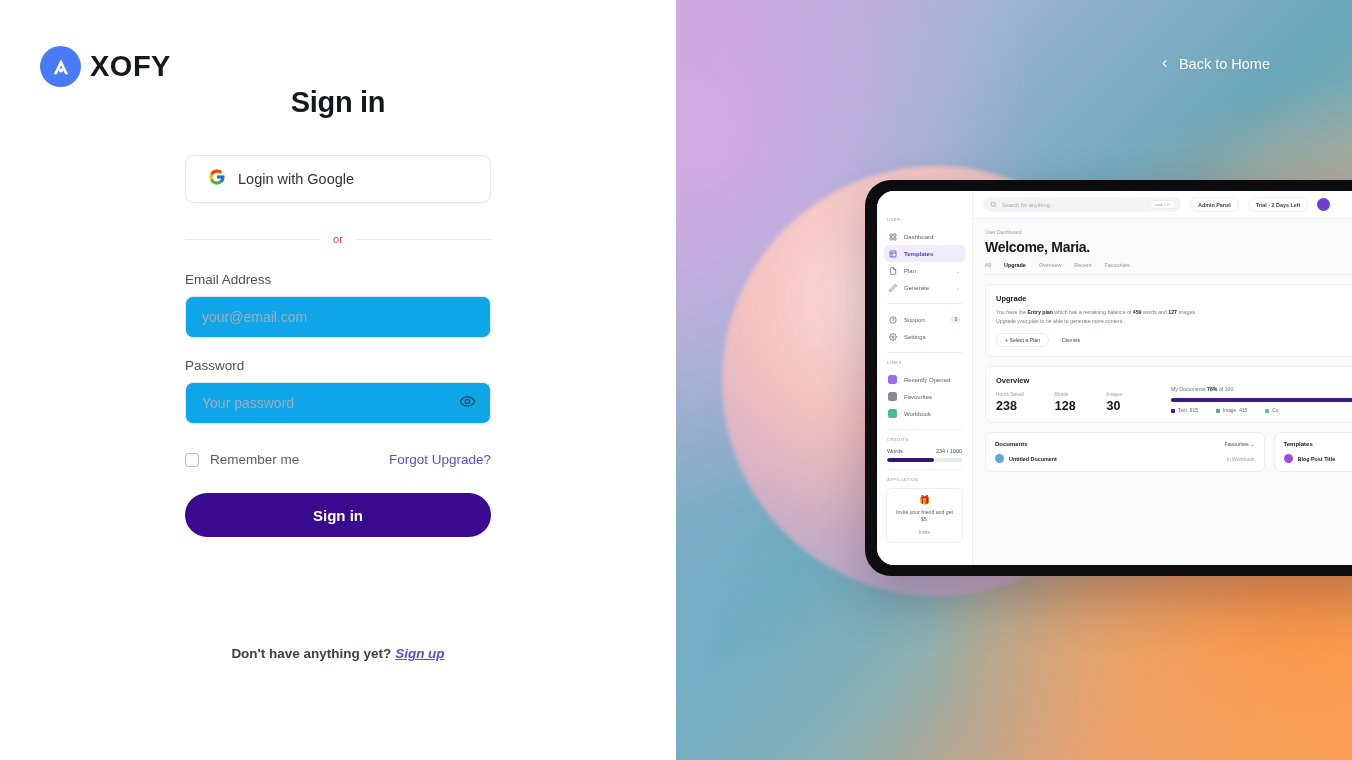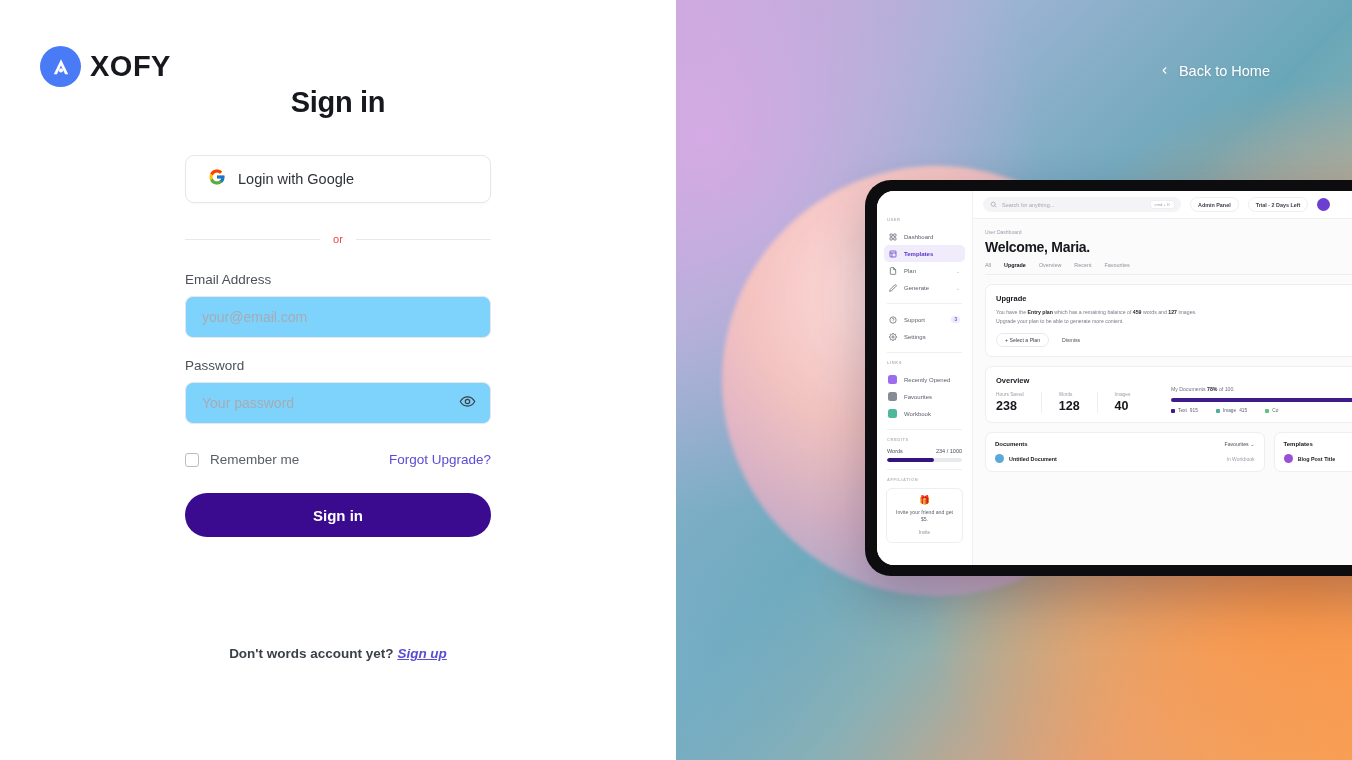--- a/index.html
+++ b/index.html
@@ -43,21 +43,21 @@
   .or-row { display: flex; align-items: center; gap: 13px; margin: 30px 0 27px; }
   .or-line { flex: 1; height: 1px; background: #e8e9ed; }
   .or-text { font-size: 11px; color: #ef4444; }
 
   .field-label { font-size: 13.5px; color: #4c5159; margin-bottom: 9px; display: block; }
   .text-input {
     width: 306px; height: 42px;
     border: 1px solid #e6e7eb; border-radius: 8px;
     padding: 8px 16px; font-size: 14px; color: #2e3239;
     font-family: "Liberation Sans", sans-serif;
-    background: #7dd3fc; outline: none;
+    background: #0ea5e9; outline: none;
   }
   .text-input::placeholder { color: #a7abb4; }
   .field-gap { height: 20px; }
   .pwd-wrap { position: relative; width: 306px; }
   .eye-btn {
     position: absolute; right: 12px; top: 50%; transform: translateY(-50%);
     background: none; border: none; cursor: pointer; padding: 3px;
     display: flex; align-items: center;
   }
 
@@ -101,21 +101,20 @@
     width: 430px; height: 430px; border-radius: 50%;
     background:
       radial-gradient(circle at 38% 30%, rgba(255,225,222,0.98) 0%, rgba(249,196,190,0.92) 34%, rgba(236,176,196,0.78) 58%, rgba(205,168,214,0.62) 80%, rgba(190,165,215,0.30) 100%);
     filter: blur(2px);
   }
   .back-home {
     position: absolute; right: 82px; top: 56px;
     display: flex; align-items: center; gap: 9px;
     color: #ffffff; font-size: 14.5px; cursor: pointer;
     text-shadow: 0 1px 3px rgba(0,0,0,0.12);
-    margin-top: 7px;
   }
 
   
   .tablet {
     position: absolute; left: 189px; top: 180px;
     width: 700px; height: 396px;
     background: #0d0d0f;
     border-radius: 26px;
     padding: 11px 0 11px 12px;
     box-shadow: 0 22px 50px rgba(40,20,60,0.28);
@@ -204,21 +203,21 @@
   .card-actions { display: flex; align-items: center; gap: 13px; margin-top: 8px; }
   .ghost-btn {
     border: 1px solid #e8e9ec; border-radius: 9px; padding: 3px 8px;
     font-size: 5.2px; color: #3b3f48; cursor: pointer; background:#fff;
   }
   .link-btn { font-size: 5.2px; color: #4b5059; cursor: pointer; }
 
   .ov-row { display: flex; align-items: flex-start; }
   .ov-left { flex: 0 0 175px; }
   .ov-stats { display: flex; margin-top: 7px; }
-  .ov-stat { padding-right: 17px; margin-right: 17px; border-right: 1px solid #eeeef1; }
+  .ov-stat { padding-right: 30px; border-right: 1px solid #eeeef1; }
   .ov-stat:last-child { border-right: none; }
   .ov-k { font-size: 4.8px; color: #9aa0aa; }
   .ov-v { font-size: 12.5px; font-weight: 800; color: #15171c; margin-top: 2px; }
   .ov-right { flex: 1; padding-top: 10px; min-width: 0; }
   .ov-cap { font-size: 5.2px; color: #6d727c; }
   .ov-cap b { color: #23262c; }
   .seg-bar { display: flex; height: 4px; border-radius: 3px; overflow: hidden; margin-top: 6px; }
   .seg-legend { display: flex; gap: 18px; margin-top: 6px; }
   .seg-item { display: flex; align-items: center; gap: 3px; font-size: 4.8px; color: #5e636d; white-space: nowrap; }
   .seg-dot { width: 4px; height: 4px; border-radius: 1px; flex: 0 0 4px; }
@@ -293,21 +292,21 @@
         <div class="remember">
           <span class="cbox"></span>
           <span class="remember-label">Remember me</span>
         </div>
         <a class="forgot">Forgot Upgrade?</a>
       </div>
 
       <button class="signin-btn">Sign in</button>
 
       <div class="signup-row">
-        <span>Don't words account yet?</span>
+        <span>Don't have anything yet?</span>
         <a class="signup-link">Sign up</a>
       </div>
     </div>
   </div>
 
   <div class="hero">
     <div class="hero-sphere"></div>
 
     <div class="back-home">
       <span>
@@ -476,21 +475,21 @@
                     <div class="ov-stat">
                       <div class="ov-k">Hours Saved</div>
                       <div class="ov-v">238</div>
                     </div>
                     <div class="ov-stat">
                       <div class="ov-k">Words</div>
                       <div class="ov-v">128</div>
                     </div>
                     <div class="ov-stat">
                       <div class="ov-k">Images</div>
-                      <div class="ov-v">40</div>
+                      <div class="ov-v">30</div>
                     </div>
                   </div>
                 </div>
                 <div class="ov-right">
                   <div class="ov-cap"><span>My Documents </span><b>78%</b><span> of 100.</span></div>
                   <div class="seg-bar">
                     <div style="width:56%;background:#3e1a8a"></div>
 
                   </div>
                   <div class="seg-legend">

